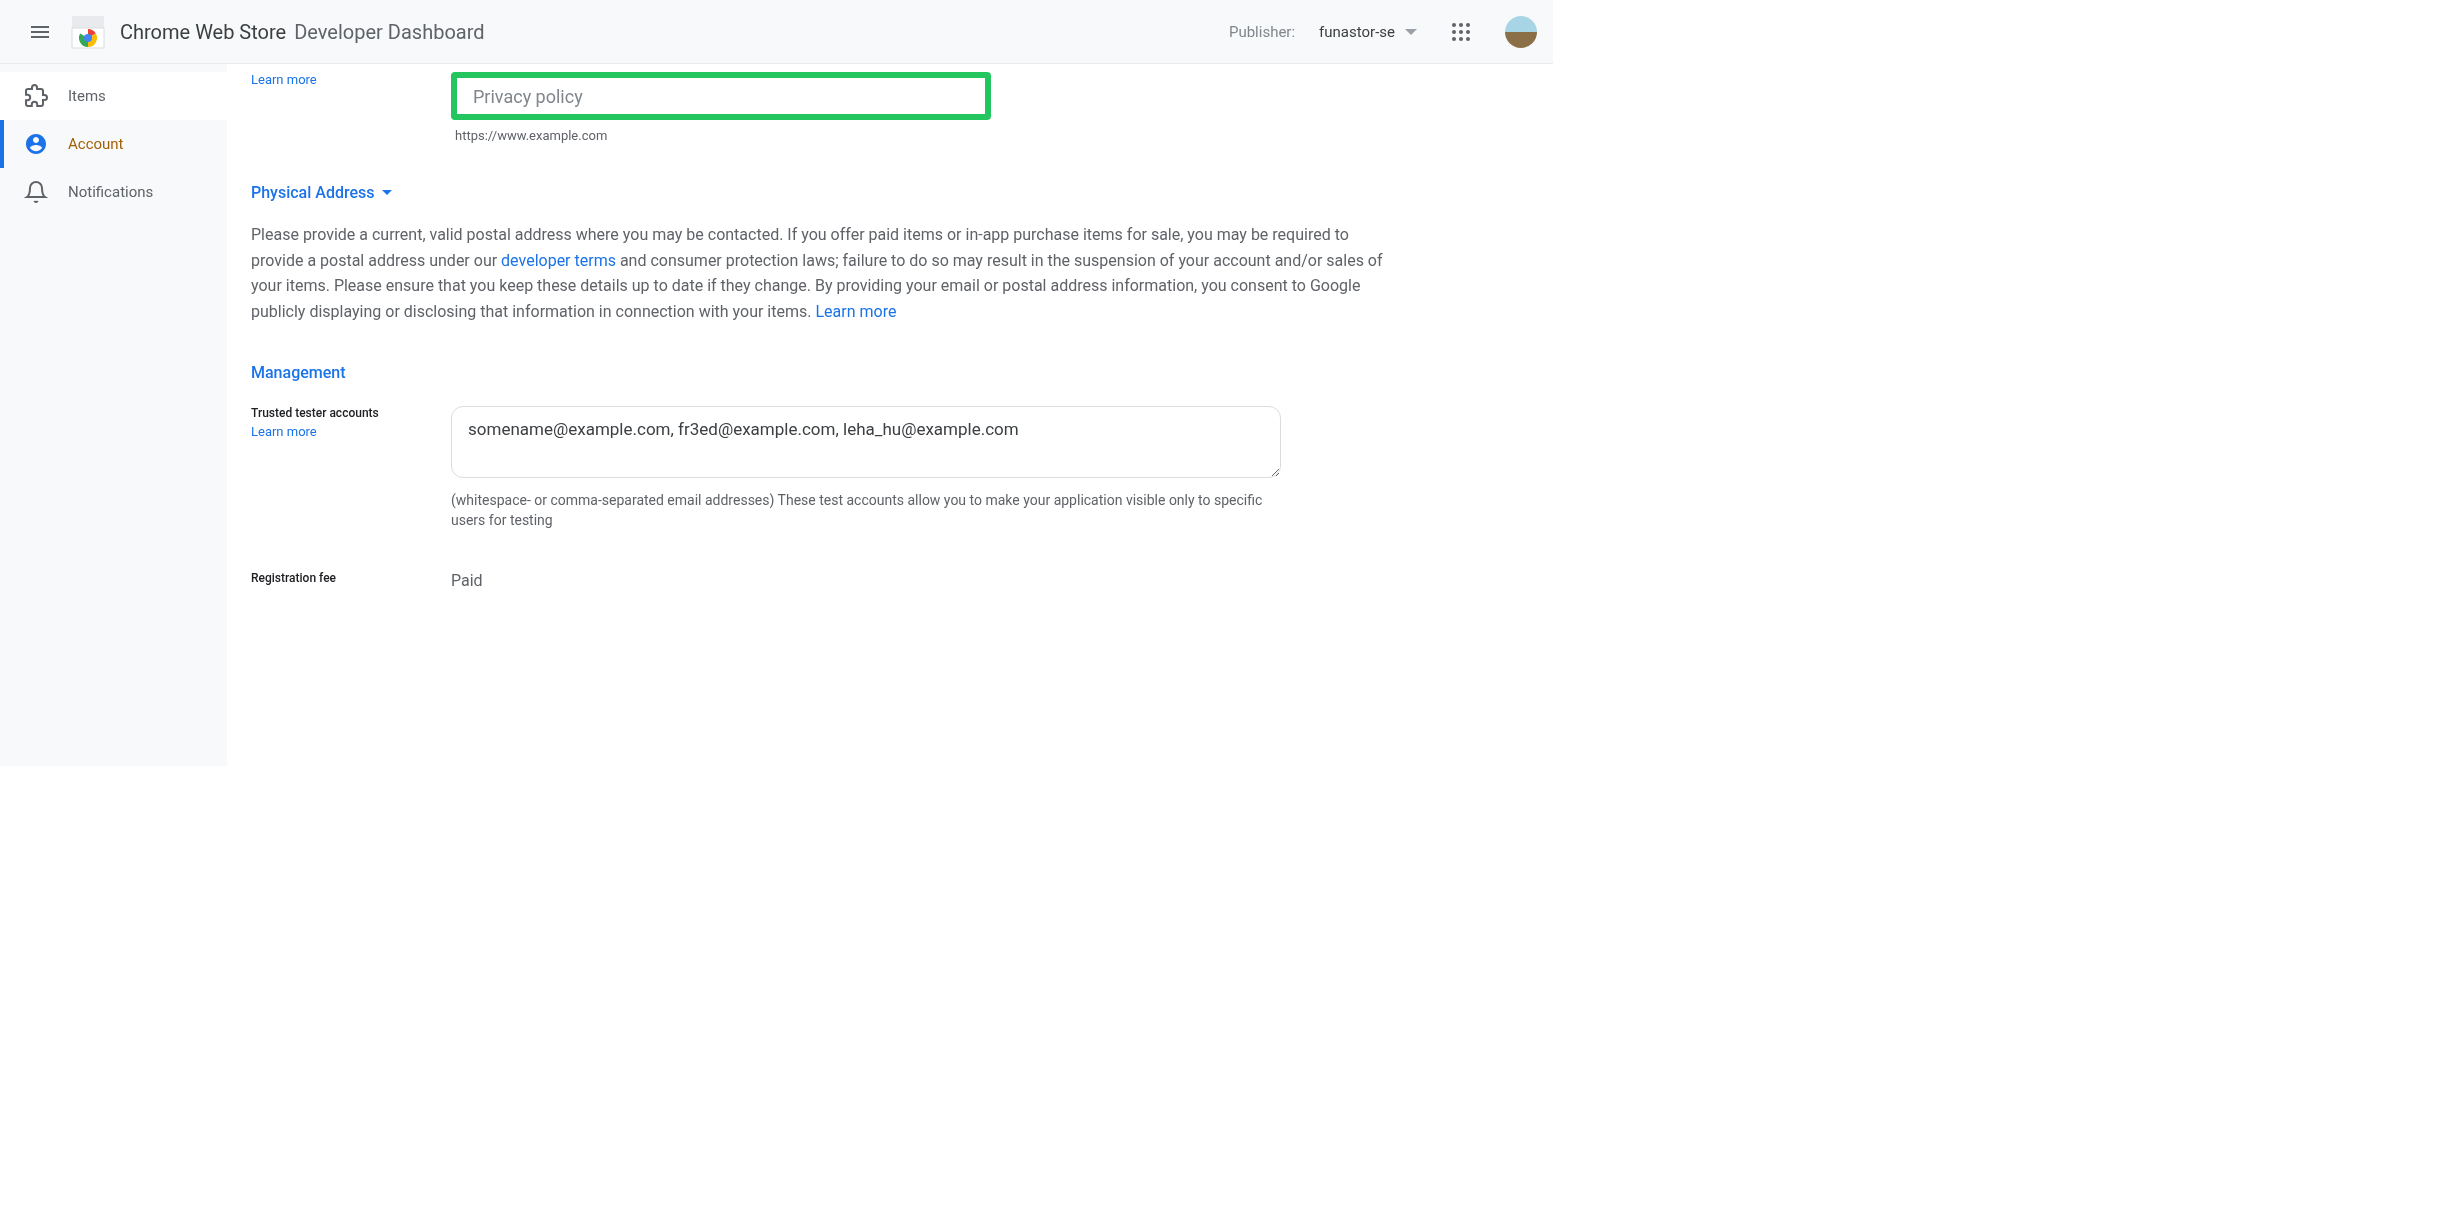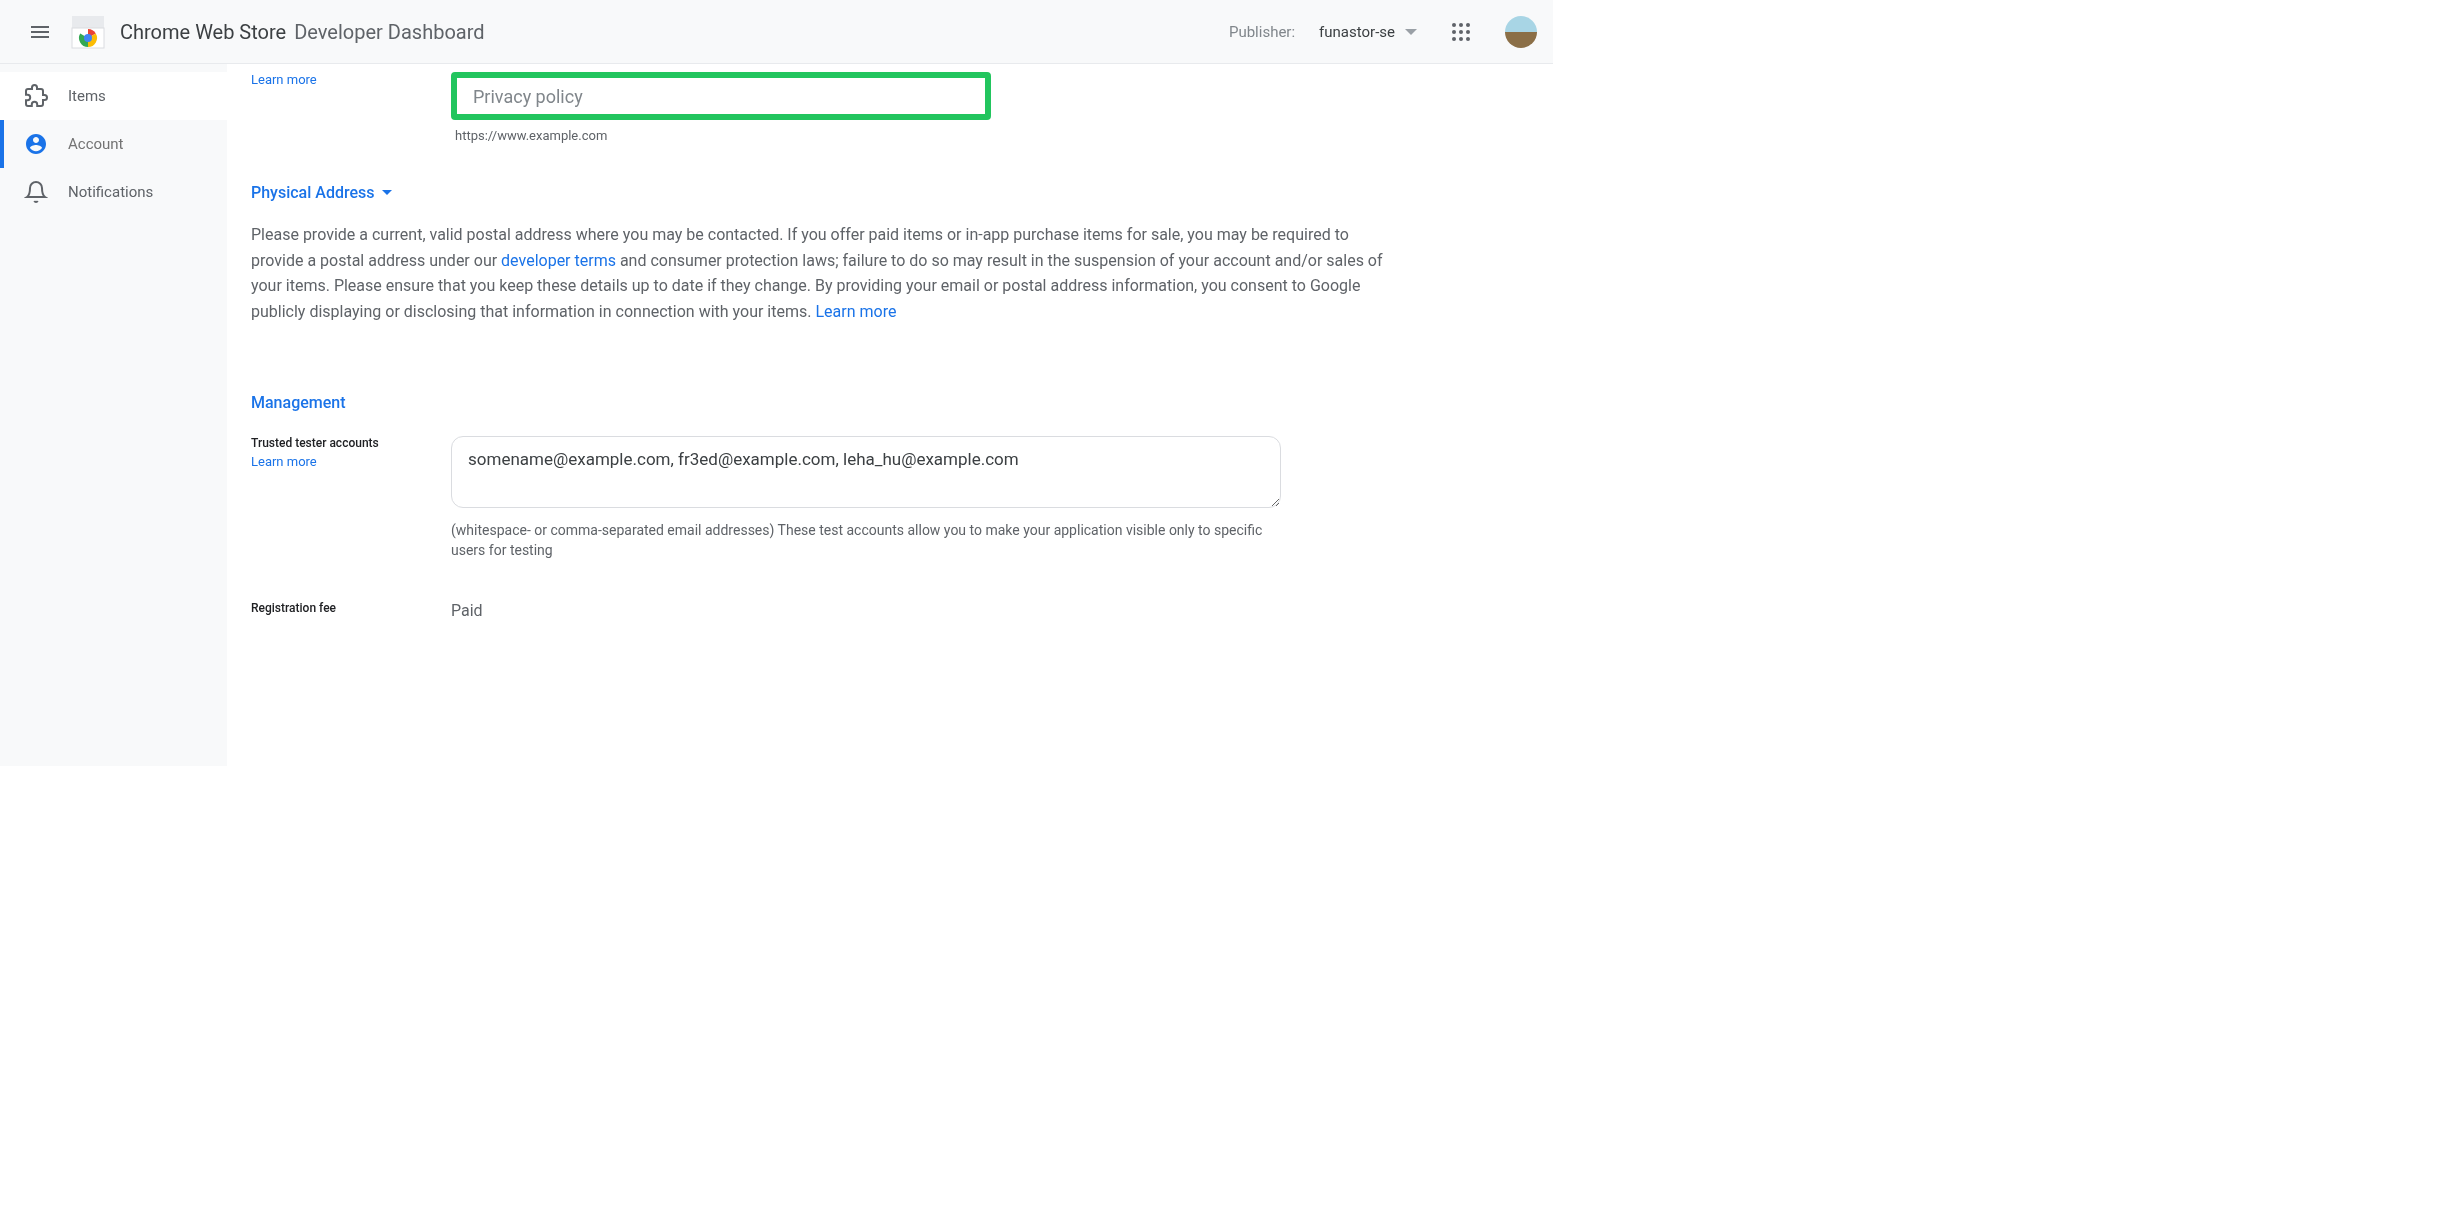--- a/index.html
+++ b/index.html
@@ -91,21 +91,21 @@
   height: 48px;
   padding: 0 24px;
   gap: 20px;
   color: #5f6368;
   font-size: 15px;
   cursor: pointer;
   position: relative;
 }
 .sidebar-item.first { background: #fff; }
 .sidebar-item.active {
-  color: #737373;
+  color: #a16207;
 }
 .sidebar-item.active::before {
   content: '';
   position: absolute;
   left: 0; top: 0; bottom: 0;
   width: 4px;
   background: #1a73e8;
 }
 .sidebar-item svg { width: 24px; height: 24px; flex-shrink: 0; }
 .main {
@@ -284,21 +284,21 @@
 
     <div class="section-heading" style="cursor:pointer;">
       <span>Physical Address</span>
       <span class="dropdown-arrow"></span>
     </div>
 
     <div class="section-desc">
       <span>Please provide a current, valid postal address where you may be contacted. If you offer paid items or in-app purchase items for sale, you may be required to provide a postal address under our </span><a>developer terms</a><span> and consumer protection laws; failure to do so may result in the suspension of your account and/or sales of your items. Please ensure that you keep these details up to date if they change. By providing your email or postal address information, you consent to Google publicly displaying or disclosing that information in connection with your items. </span><a>Learn more</a>
     </div>
 
-    <div class="section-heading" style="margin-top:69px;">
+    <div class="section-heading" style="margin-top:39px;">
       <span>Management</span>
     </div>
 
     <div class="field-row" style="margin-top:24px;">
       <div class="field-left">
         <div class="field-label">Trusted tester accounts</div>
         <div class="learn-link" style="margin-top:4px;">Learn more</div>
       </div>
       <div class="field-right">
         <textarea class="textarea" style="">somename@example.com, fr3ed@example.com, leha_hu@example.com</textarea>

